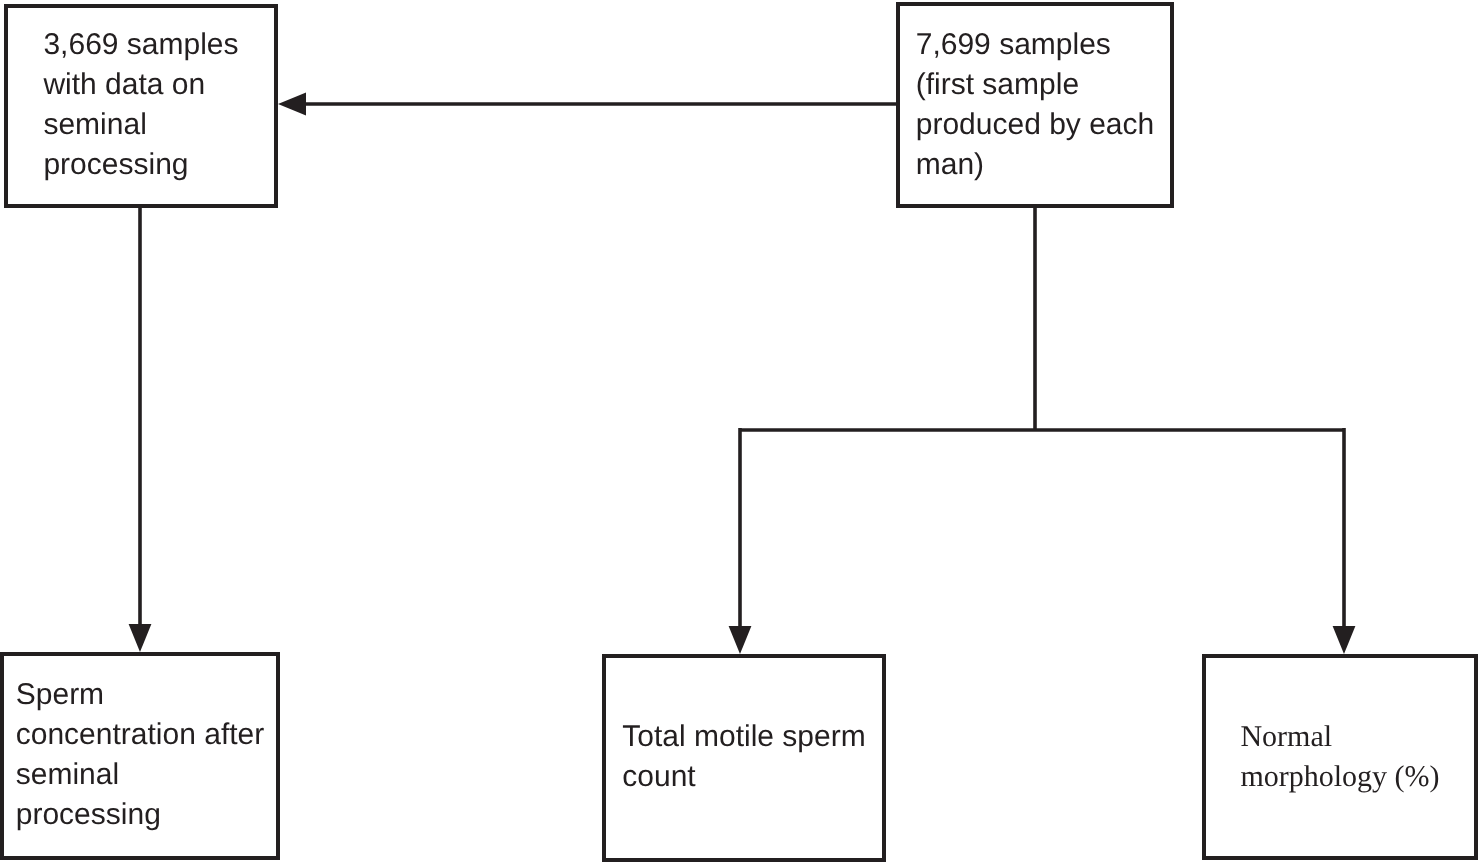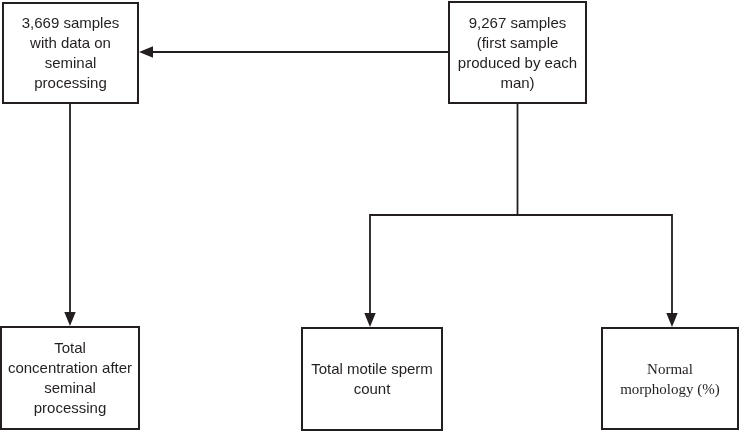--- a/index.html
+++ b/index.html
@@ -24,21 +24,20 @@
     pointer-events: none;
   }
   .node {
     position: absolute;
     box-sizing: border-box;
     border: 2px solid #231f20;
     background: #ffffff;
     display: flex;
     align-items: center;
     justify-content: center;
-    text-align: center;
     color: #231f20;
     font-size: 15px;
     line-height: 20px;
     white-space: pre-line;
     padding: 2px;
   }
   .node-samples-processing { left: 2px;   top: 2px;   width: 137px; height: 102px; }
   .node-samples-total      { left: 448px; top: 1px;   width: 139px; height: 103px; }
   .node-sperm-conc         { left: 0px;   top: 326px; width: 140px; height: 104px; }
   .node-total-motile       { left: 301px; top: 327px; width: 142px; height: 104px; }
@@ -78,28 +77,28 @@
   </svg>
 
   <div class="node node-samples-processing">
     <span>3,669 samples
 with data on
 seminal
 processing</span>
   </div>
 
   <div class="node node-samples-total">
-    <span>9,267 samples
+    <span>7,699 samples
 (first sample
 produced by each
 man)</span>
   </div>
 
   <div class="node node-sperm-conc">
-    <span>Total
+    <span>Sperm
 concentration after
 seminal
 processing</span>
   </div>
 
   <div class="node node-total-motile">
     <span>Total motile sperm
 count</span>
   </div>
 

